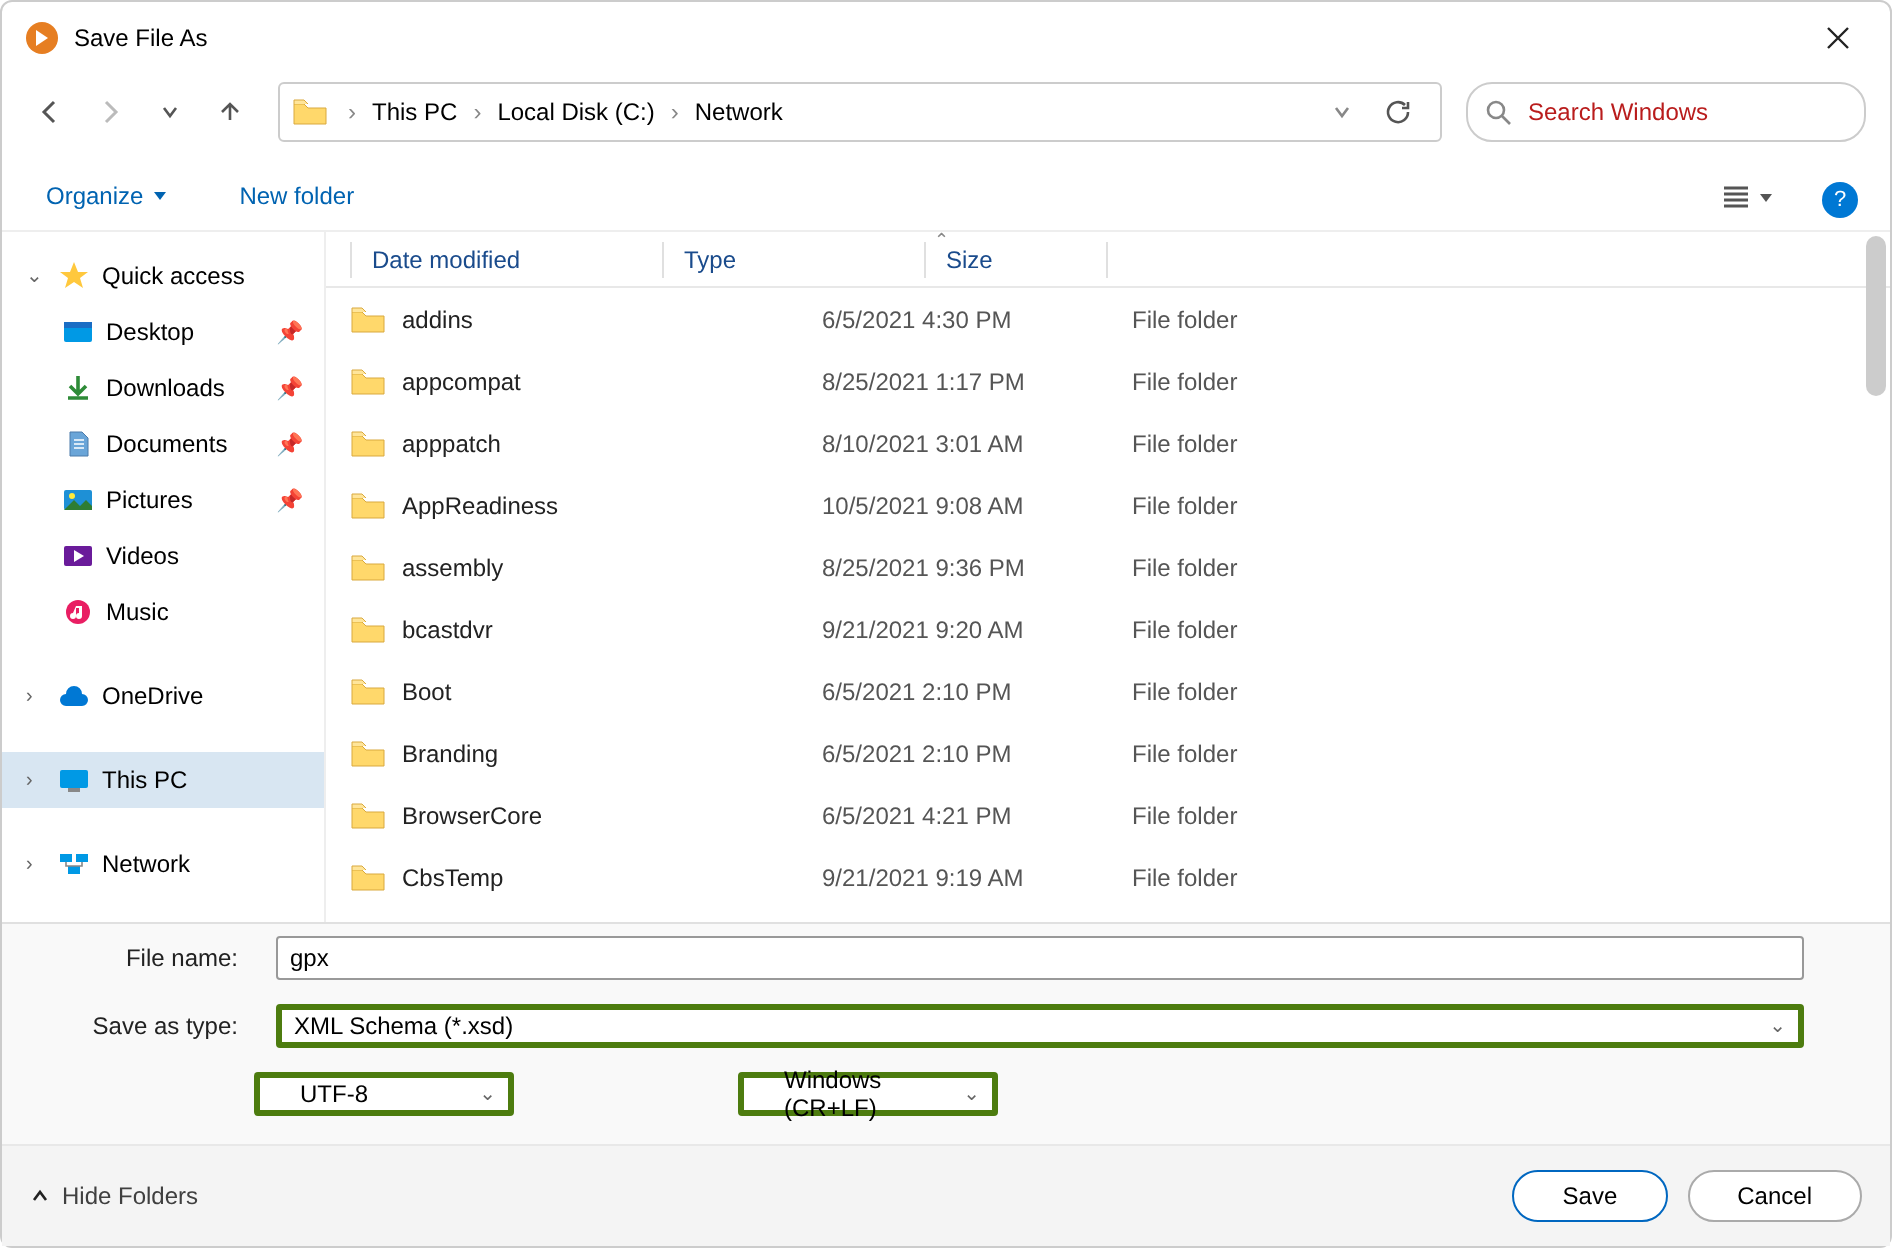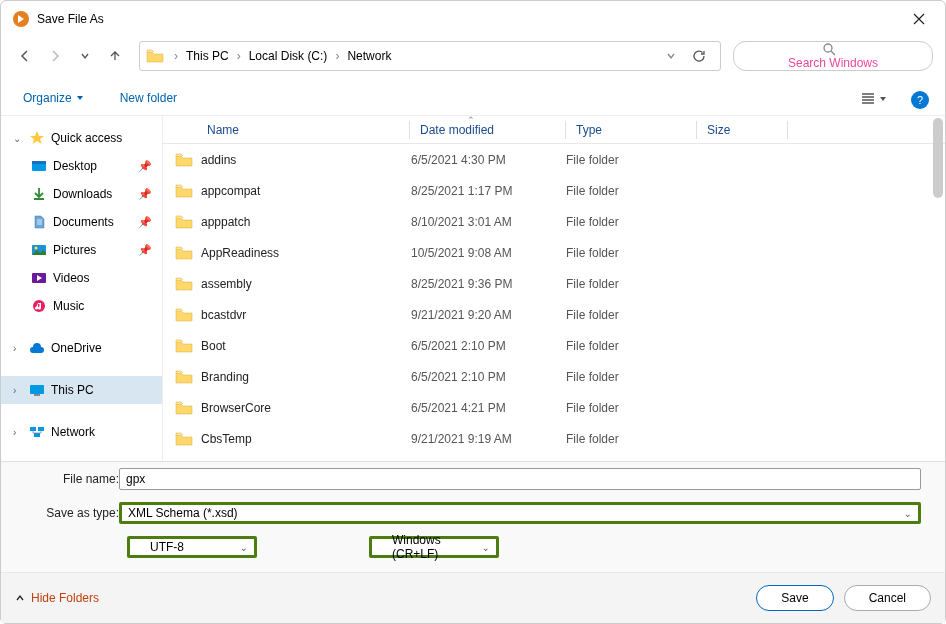--- a/index.html
+++ b/index.html
@@ -15,21 +15,21 @@
 .nav-row { display: flex; align-items: center; padding: 4px 12px 10px 12px; gap: 6px; }
 .nav-btn { width: 24px; height: 24px; display: flex; align-items: center; justify-content: center; cursor: pointer; color: #555; border-radius: 3px; }
 .nav-btn.disabled { color: #bbb; }
 .address-bar { flex: 1; height: 30px; border: 1px solid #ccc; border-radius: 3px; display: flex; align-items: center; padding: 0 6px; margin: 0 6px; }
 .address-bar .folder-root-icon { margin-right: 6px; }
 .crumb { padding: 2px 4px; cursor: pointer; white-space: nowrap; }
 .crumb-sep { margin: 0 4px; color: #888; }
 .address-bar .flex-spacer { flex: 1; }
 .address-dd { color: #888; padding: 0 8px; cursor: pointer; }
 .refresh { color: #555; padding: 0 8px; cursor: pointer; }
-.search-box { width: 200px; height: 30px; border: 1px solid #ccc; border-radius: 13px; display: flex; align-items: center; padding: 0 8px; color: #ec4899; flex-direction: column; }
+.search-box { width: 200px; height: 30px; border: 1px solid #ccc; border-radius: 13px; display: flex; align-items: center; padding: 0 8px; color: #b91c1c; }
 .search-box svg { margin-right: 8px; }
 
 .toolbar-row { display: flex; align-items: flex-end; padding: 6px 16px; }
 .organize-btn { color: #0063b1; cursor: pointer; display: flex; align-items: center; gap: 4px; padding: 4px 6px; border-radius: 3px; }
 .newfolder-btn { color: #0063b1; cursor: pointer; margin-left: 24px; padding: 4px 6px; border-radius: 3px; }
 .toolbar-row .spacer { flex: 1; }
 .view-btn { color: #555; cursor: pointer; display: flex; align-items: center; gap: 4px; padding: 4px 6px; }
 .help-btn { width: 18px; height: 18px; border-radius: 50%; background: #0078d4; color: #fff; display: flex; align-items: center; justify-content: center; font-size: 11px; margin-left: 18px; cursor: pointer; }
 
 .main-area { flex: 1; display: flex; border-top: 1px solid #eee; overflow: hidden; }
@@ -55,33 +55,33 @@
 .file-row { display: flex; align-items: center; height: 31px; padding-left: 12px; cursor: pointer; }
 .folder-icon { width: 18px; height: 14px; margin-right: 8px; }
 .file-row .fname { width: 210px; color: #222; }
 .file-row .fdate { width: 155px; color: #555; }
 .file-row .ftype { width: 120px; color: #555; }
 .file-row .fsize { width: 80px; color: #555; }
 .scroll-track { position: absolute; right: 0; top: 0; bottom: 0; width: 14px; }
 .scroll-thumb { position: absolute; right: 2px; top: 2px; width: 10px; height: 80px; background: #ccc; border-radius: 5px; }
 
 .bottom-panel { border-top: 1px solid #e0e0e0; background: #f9f9f9; }
-.field-row { display: flex; align-items: center; padding: 6px 14px; gap: 0; }
+.field-row { display: flex; align-items: center; padding: 6px 14px; gap: 19px; }
 .field-label { width: 104px; text-align: right; color: #222; }
 .text-input { flex: 1; height: 22px; border: 1px solid #999; border-radius: 2px; padding: 0 6px; font-size: 12px; background: #fff; }
 .combo { height: 22px; border: 3px solid #4d7c0f; border-radius: 2px; padding: 0 6px; font-size: 12px; background: #fff; display: flex; align-items: center; justify-content: space-between; cursor: pointer; }
 .combo.full { flex: 1; }
 .combo.w130 { width: 130px; padding-left: 20px; }
 .combo .dd { color: #666; font-size: 10px; margin-left: 8px; }
 .enc-row { display: flex; align-items: center; padding: 6px 14px 14px 14px; gap: 8px; }
 .enc-row .gap { width: 104px; }
 .enc-row .between-gap { width: 96px; }
 
 .footer-row { display: flex; align-items: center; padding: 12px 14px; background: #f4f4f4; border-top: 1px solid #e8e8e8; }
-.hide-folders { display: flex; align-items: center; gap: 6px; cursor: pointer; color: #c2410c; }
+.hide-folders { display: flex; align-items: center; gap: 6px; cursor: pointer; color: #404040; }
 .footer-row .spacer { flex: 1; }
 .btn { height: 26px; padding: 0 24px; border: 1px solid #aaa; border-radius: 13px; background: #fff; cursor: pointer; font-size: 12px; margin-left: 10px; display: flex; align-items: center; }
 .btn.primary { border: 1px solid #0067c0; color: #000; }
 
 svg { display: block; }
 </style>
 </head>
 <body>
 
 <div class="window">
@@ -278,21 +278,20 @@
               <path d="M4 5 L4 7 L8 7 M12 5 L12 7 L8 7" stroke="#888" stroke-width="0.8" fill="none"></path>
             </svg>
           </span>
         <span>Network</span>
       </div>
     </div>
 
     <div class="file-area">
       <div class="columns-header">
         <span class="sort-arrow">⌃</span>
-        <span class="col col-name">Name</span>
         <span class="col-sep"></span>
         <span class="col col-date">Date modified</span>
         <span class="col-sep"></span>
         <span class="col col-type">Type</span>
         <span class="col-sep"></span>
         <span class="col col-size">Size</span>
         <span class="col-sep"></span>
       </div>
       <div class="file-list" id="file-list">
           <div class="file-row">

